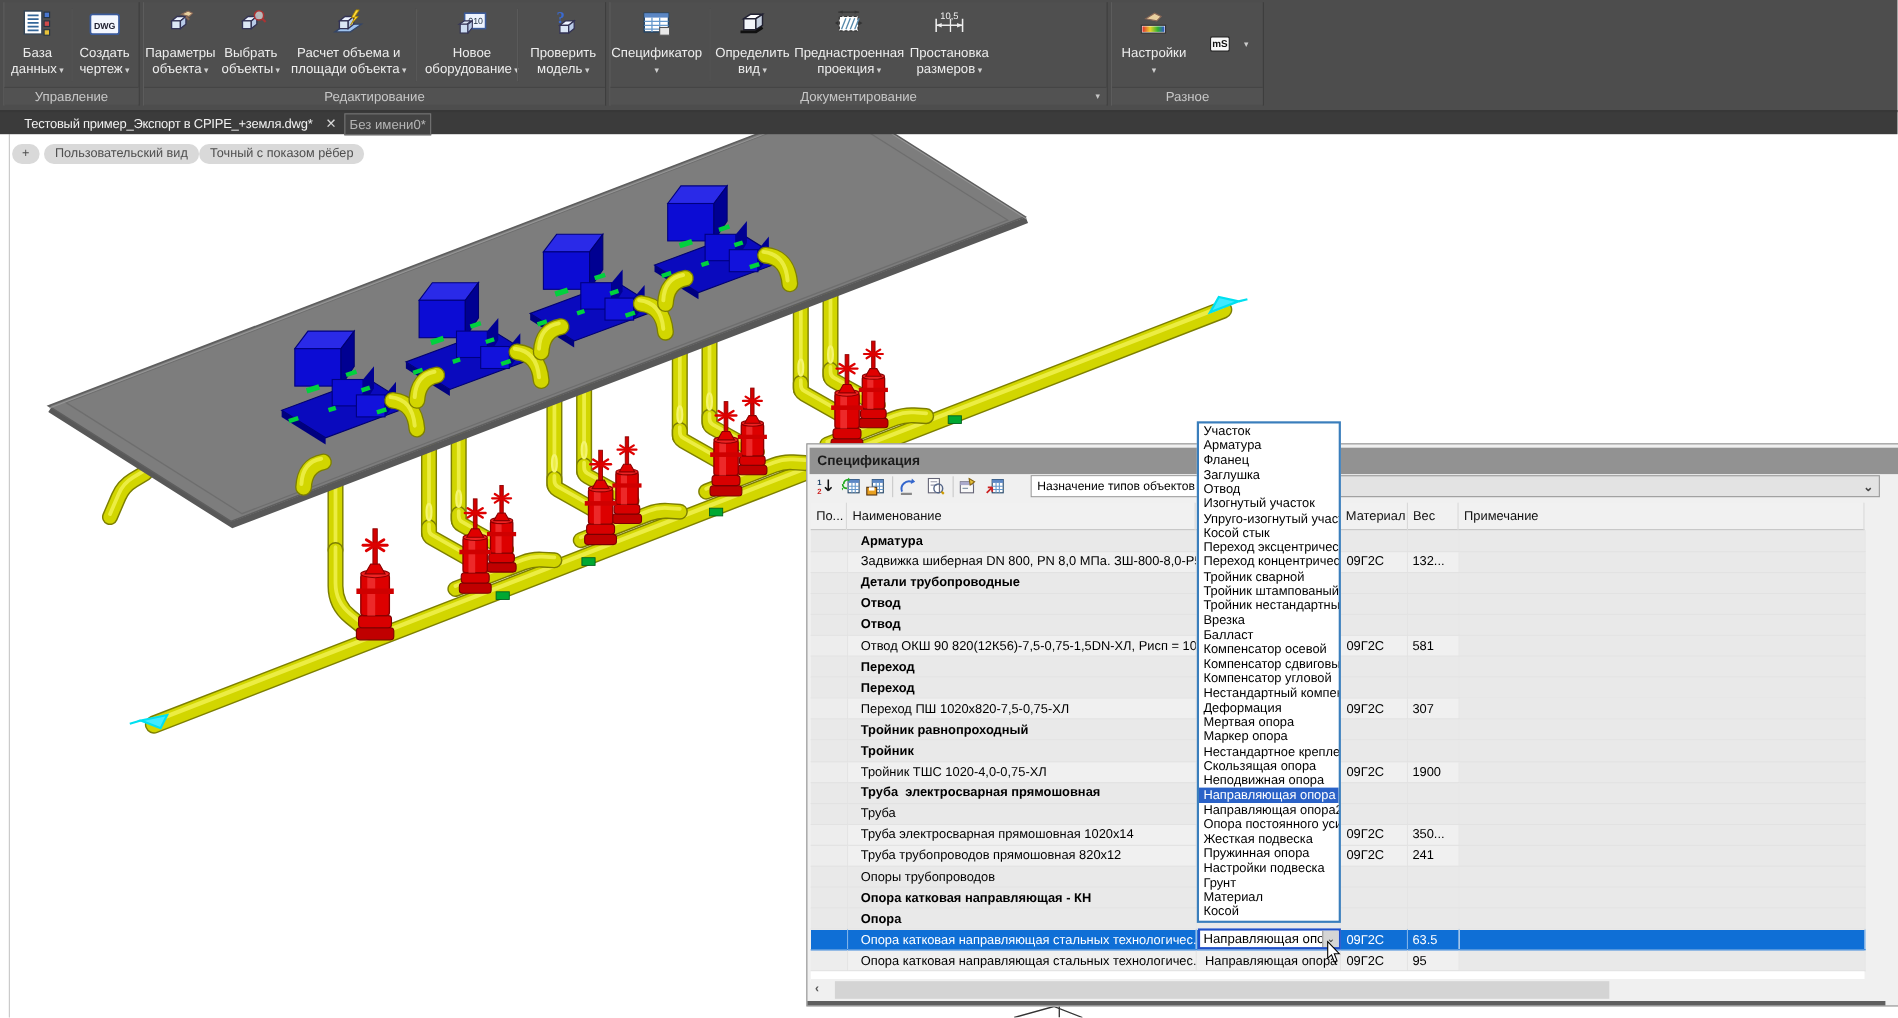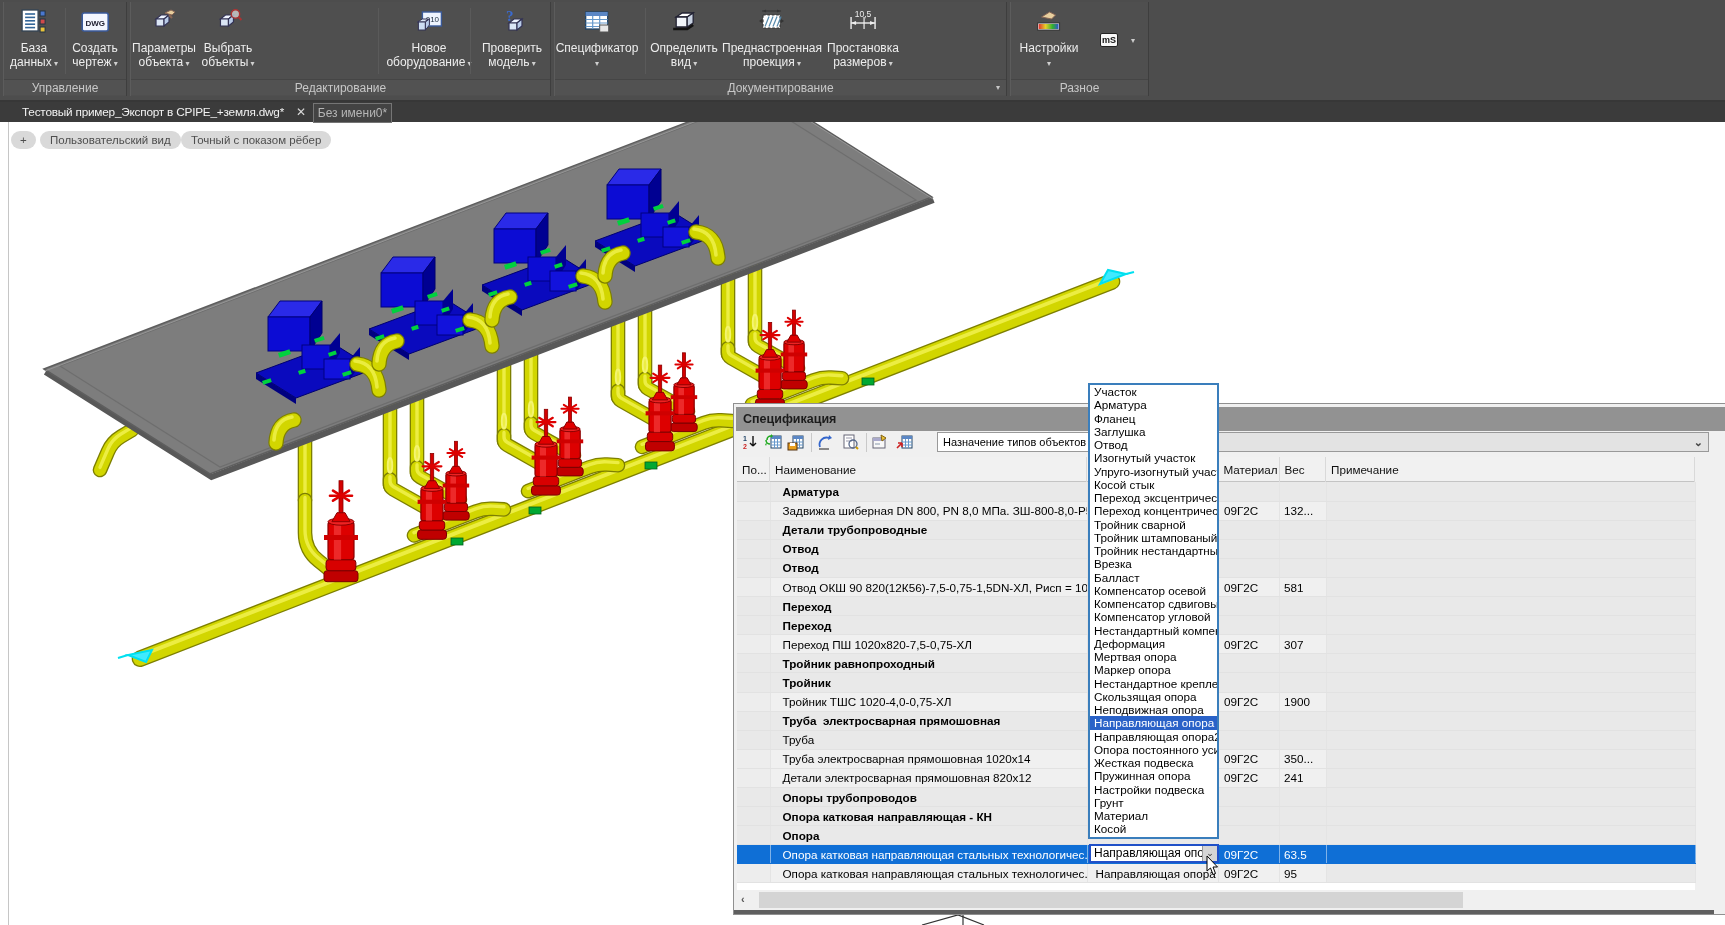--- a/index.html
+++ b/index.html
@@ -78,20 +78,27 @@
         <path d="M16,6 l6,-3 4,2 -3,3 z" fill="#e8cf9e" stroke="#865"></path>
         <path d="M20,8 l3,3" stroke="#865" stroke-width="2"></path>
       </svg>Параметры<br>объекта<span class="dar"> <span class="dar">▾</span></span></div>
 <div class="rbtn" style="left:228px"><svg class="ic" viewBox="0 0 30 30">
         <path d="M7,12 l5,-4 8,0 -5,4 z" fill="#eef4ff" stroke="#335" stroke-width="1.2"></path>
         <path d="M7,12 l8,0 0,7 -8,0 z" fill="#dbe6f5" stroke="#335" stroke-width="1.2"></path>
         <path d="M15,12 l5,-4 0,7 -5,4 z" fill="#b9cbe8" stroke="#335" stroke-width="1.2"></path>
         <circle cx="22" cy="7" r="4.2" fill="#fff" fill-opacity="0.6" stroke="#a33" stroke-width="1.4"></circle>
         <line x1="25" y1="10" x2="28" y2="13" stroke="#a33" stroke-width="2"></line>
       </svg>Выбрать<br>объекты<span class="dar"> <span class="dar">▾</span></span></div>
+<div class="rbtn" style="left:317px"><svg class="ic" viewBox="0 0 30 30">
+        <path d="M3,22 l10,-7 14,0 -10,7 z" fill="#9ec2ee" stroke="#346" stroke-width="1.2"></path>
+        <path d="M7,12 l5,-4 8,0 -5,4 z" fill="#eef4ff" stroke="#335" stroke-width="1.2"></path>
+        <path d="M7,12 l8,0 0,7 -8,0 z" fill="#dbe6f5" stroke="#335" stroke-width="1.2"></path>
+        <path d="M15,12 l5,-4 0,7 -5,4 z" fill="#b9cbe8" stroke="#335" stroke-width="1.2"></path>
+        <path d="M22,2 l-4,7 3,0 -4,7 7,-8 -3,0 4,-6 z" fill="#ffd83a" stroke="#a80" stroke-width="0.8"></path>
+      </svg>Расчет объема и<br>площади объекта<span class="dar"> <span class="dar">▾</span></span></div>
 <div class="rbtn" style="left:429px"><svg class="ic" viewBox="0 0 30 30">
         <rect x="8" y="5" width="19" height="14" fill="#eef4ff" stroke="#3a5a9a" stroke-width="1.4"></rect>
         <text x="18" y="15" font-size="8" fill="#234" text-anchor="middle" font-family="Liberation Sans">010</text>
         <path d="M3,15 l5,-3 6,0 -4,3 z" fill="#dbe6f5" stroke="#335"></path>
         <rect x="4" y="15" width="7" height="8" fill="#cdddf2" stroke="#335"></rect>
         <path d="M11,15 l4,-3 0,6 -4,5 z" fill="#b9cbe8" stroke="#335"></path>
       </svg>Новое<br>оборудование<span class="dar"> <span class="dar">▾</span></span></div>
 <div class="rbtn" style="left:512px"><svg class="ic" viewBox="0 0 30 30">
         <text x="9" y="14" font-size="15" font-weight="bold" fill="#3a6ad0" font-family="Liberation Serif">?</text>
         <path d="M12,16 l5,-4 8,0 -5,4 z" fill="#eef4ff" stroke="#335" stroke-width="1.2"></path>
@@ -662,29 +669,29 @@
 <tr class="itm">
           <td class="sel"></td>
           <td style="padding-left:12px">Труба электросварная прямошовная 1020х14</td>
           <td style="padding-left:8px"></td>
           <td style="padding-left:5px">09Г2С</td>
           <td style="padding-left:4px">350...</td>
           <td class="note"></td>
         </tr>
 <tr class="itm">
           <td class="sel"></td>
-          <td style="padding-left:12px">Детали электросварная прямошовная 820х12</td>
+          <td style="padding-left:12px">Труба трубопроводов прямошовная 820х12</td>
           <td style="padding-left:8px"></td>
           <td style="padding-left:5px">09Г2С</td>
           <td style="padding-left:4px">241</td>
           <td class="note"></td>
         </tr>
 <tr class="grp">
           <td class="sel"></td>
-          <td style="font-weight:bold;padding-left:12px">Опоры трубопроводов</td>
+          <td style="font-weight:normal;padding-left:12px">Опоры трубопроводов</td>
           <td style="padding-left:8px"></td>
           <td style="padding-left:5px"></td>
           <td style="padding-left:4px"></td>
           <td class="note"></td>
         </tr>
 <tr class="grp">
           <td class="sel"></td>
           <td style="font-weight:bold;padding-left:12px">Опора катковая направляющая - КН</td>
           <td style="padding-left:8px"></td>
           <td style="padding-left:5px"></td>

